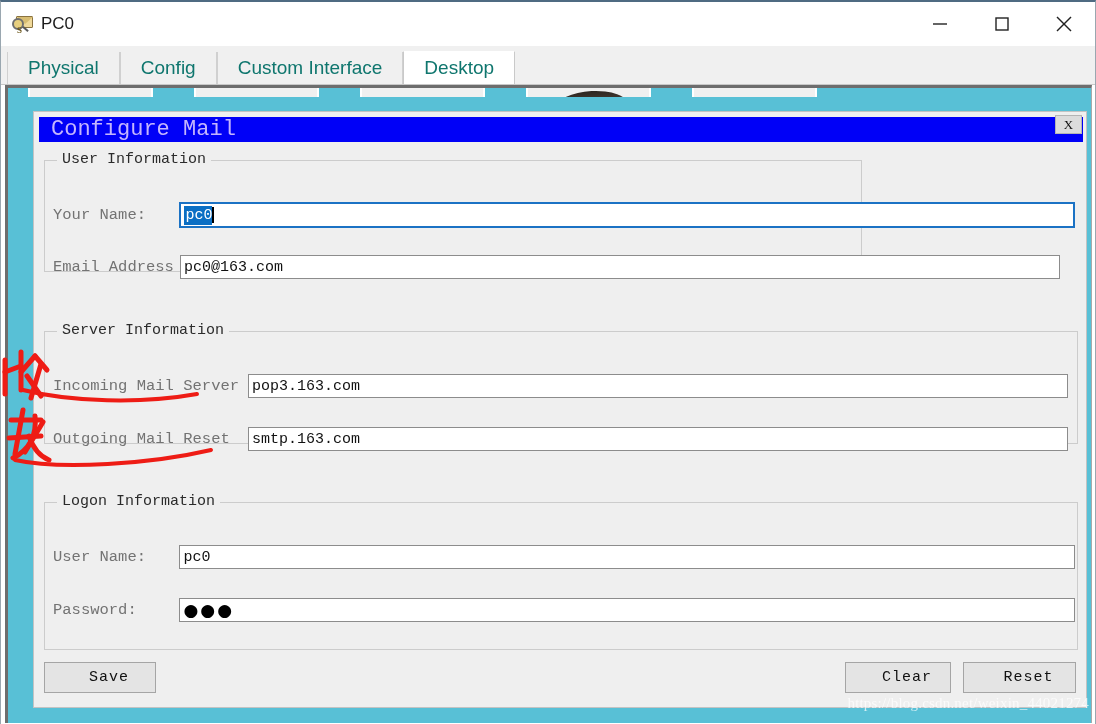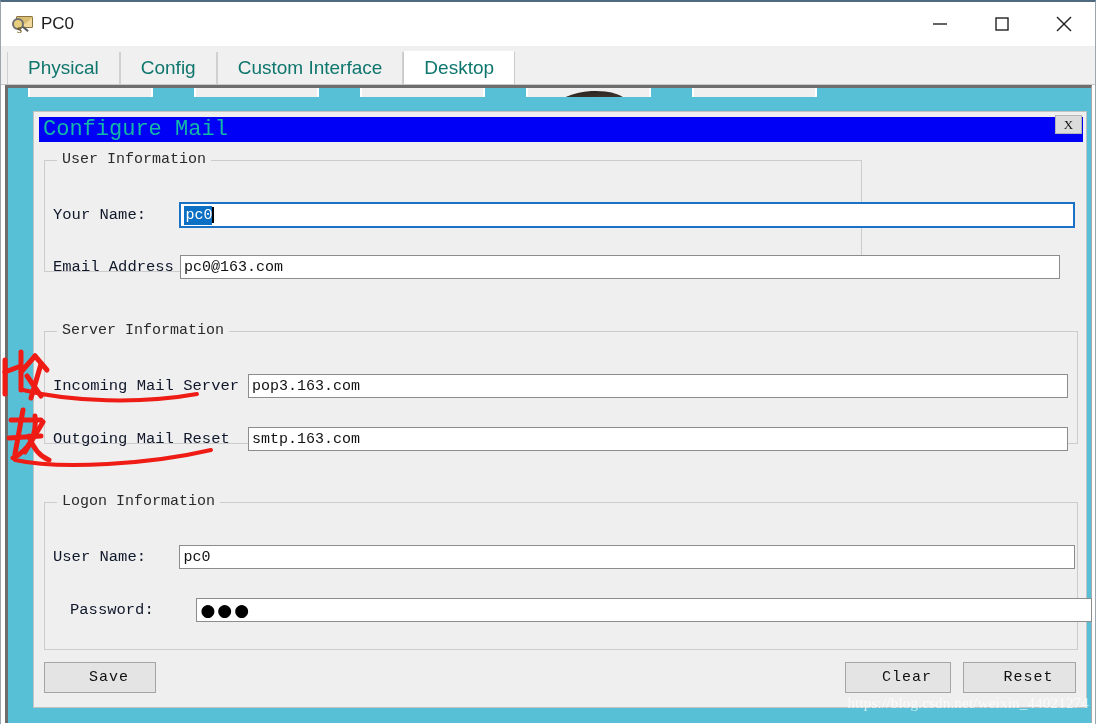--- a/index.html
+++ b/index.html
@@ -180,22 +180,22 @@
     position: absolute;
     left: 5px; top: 5px;
     width: 1044px; height: 25px;
     background: #0000f7;
     display: flex;
     align-items: center;
   }
   .dialog-title {
     font-family: "Liberation Mono", monospace;
     font-size: 22px;
-    color: #14b8a6;
-    padding-left: 4px;
+    color: #c4b5fd;
+    padding-left: 12px;
     letter-spacing: 0px;
     white-space: nowrap;
     line-height: 25px;
   }
   .dialog-close {
     position: absolute;
     right: 4px; top: 3px;
     width: 27px; height: 19px;
     background: #dcdcdc;
     border: 1px solid #b4b4b4;
@@ -225,21 +225,21 @@
   }
 
   .field-row {
     position: absolute;
     display: flex;
     align-items: center;
   }
   .field-label {
     font-family: "Liberation Mono", monospace;
     font-size: 15.5px;
-    color: #0f172a;
+    color: #737373;
     white-space: nowrap;
   }
   .txtinput {
     height: 24px;
     background: #ffffff;
     border: 1px solid #8c8c8c;
     font-family: "Liberation Mono", monospace;
     font-size: 15px;
     color: #111;
     padding: 0 3px;
@@ -403,21 +403,21 @@
         <span class="gb-title">Logon Information</span>
       </div>
 
       <div class="field-row" style="left:19px; top:433px; width:1022px;">
         <span class="field-label" style="width:105px;">User Name:</span>
         <div class="txtinput" style="width:900px; margin-left:22px;">
           <span>pc0</span>
         </div>
       </div>
 
-      <div class="field-row" style="left:36px; top:486px; width:1022px;">
+      <div class="field-row" style="left:19px; top:486px; width:1022px;">
         <span class="field-label" style="width:105px;">Password:</span>
         <div class="txtinput" style="width:900px; margin-left:22px;">
           <span class="pw-dots">●●●</span>
         </div>
       </div>
 
       <div class="btn" style="left:10px; top:550px; width:112px;">Save</div>
       <div class="btn" style="left:811px; top:550px; width:106px;">Clear</div>
       <div class="btn" style="left:929px; top:550px; width:113px;">Reset</div>
 

